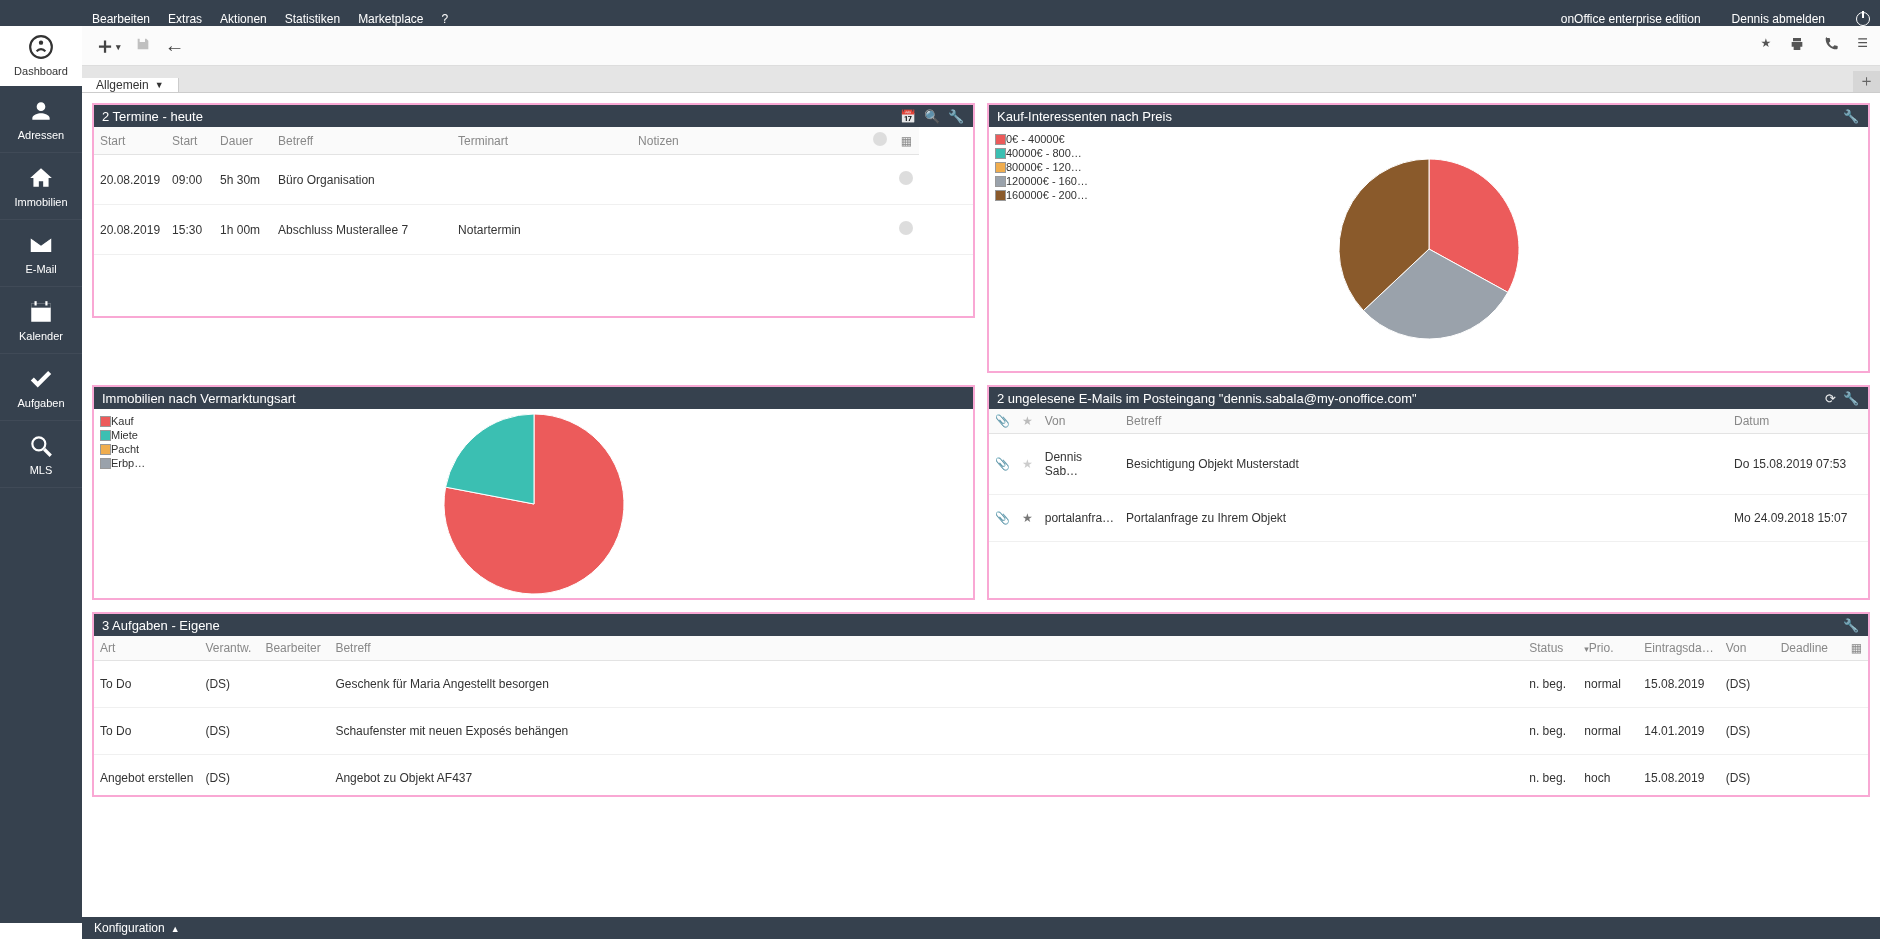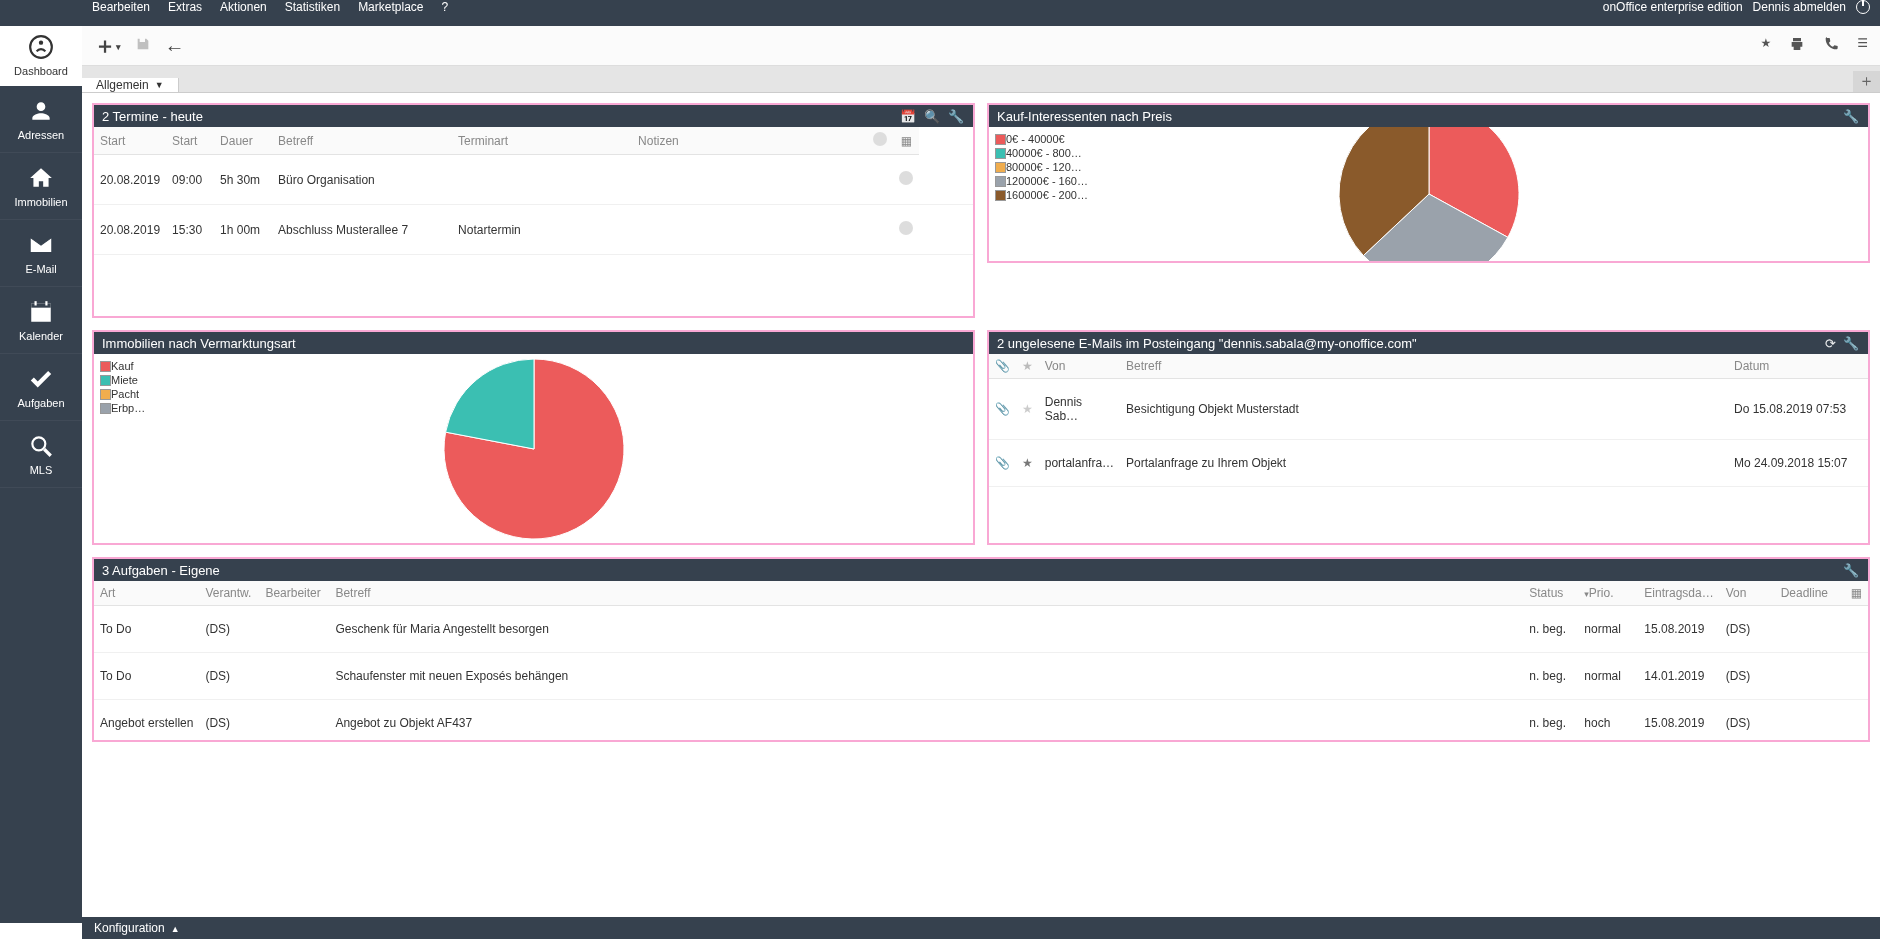--- a/index.html
+++ b/index.html
@@ -1,22 +1,22 @@
 <!DOCTYPE html>
 <html><head>
 <meta charset="utf-8">
 <style>
 * { margin:0; padding:0; box-sizing:border-box; font-family:Arial,Helvetica,sans-serif; }
 body { background:#fff; font-size:12px; color:#333; overflow:hidden; }
 
 
-.topbar { height:26px; background:#36414e; color:#fff; display:flex; align-items:flex-start; padding:0 10px; font-size:12px; }
+.topbar { height:26px; background:#36414e; color:#fff; display:flex; align-items:flex-end; padding:0 10px; font-size:12px; }
 .topbar .left { display:flex; gap:18px; margin-left:82px; }
 .topbar .left span { cursor:pointer; }
-.topbar .right { margin-left:auto; display:flex; align-items:center; gap:10px; }
+.topbar .right { margin-left:auto; display:flex; align-items:center; gap:31px; }
 .topbar .power-icon { width:14px; height:14px; border:1.5px solid #fff; border-radius:50%; position:relative; display:inline-block; }
 .topbar .power-icon::after { content:""; position:absolute; top:-2px; left:5px; width:2px; height:7px; background:#fff; }
 
 
 .sidebar { position:absolute; left:0; top:0; bottom:16px; width:82px; background:#36414e; color:#fff; z-index:10; }
 .sidebar-item { height:67px; display:flex; flex-direction:column; align-items:center; justify-content:center; gap:5px; cursor:pointer; font-size:11px; border-bottom:1px solid rgba(255,255,255,0.05); }
 .sidebar-item.active { background:#fff; color:#333; }
 .sidebar-item.dashboard { height:60px; margin-top:26px; }
 .sidebar-item svg { width:26px; height:26px; }
 
@@ -220,21 +220,21 @@
                 <td></td>
                 <td></td>
                 <td><span class="checkcircle"></span></td>
                 <td></td>
               </tr>
             </tbody>
         </table>
       </div>
     </div>
 
-    <div class="widget" style="height:160px">
+    <div class="widget" style="height:270px">
       <div class="widget-header">
         <span class="htitle">Kauf-Interessenten nach Preis</span>
         <span class="hicon">🔧</span>
       </div>
       <div class="widget-body">
         <div class="legend" id="legend-kauf">
             <div class="legend-row">
               <span class="swatch" style="background:#ec5b5b"></span>
               <span>0€ - 40000€</span>
             </div>

